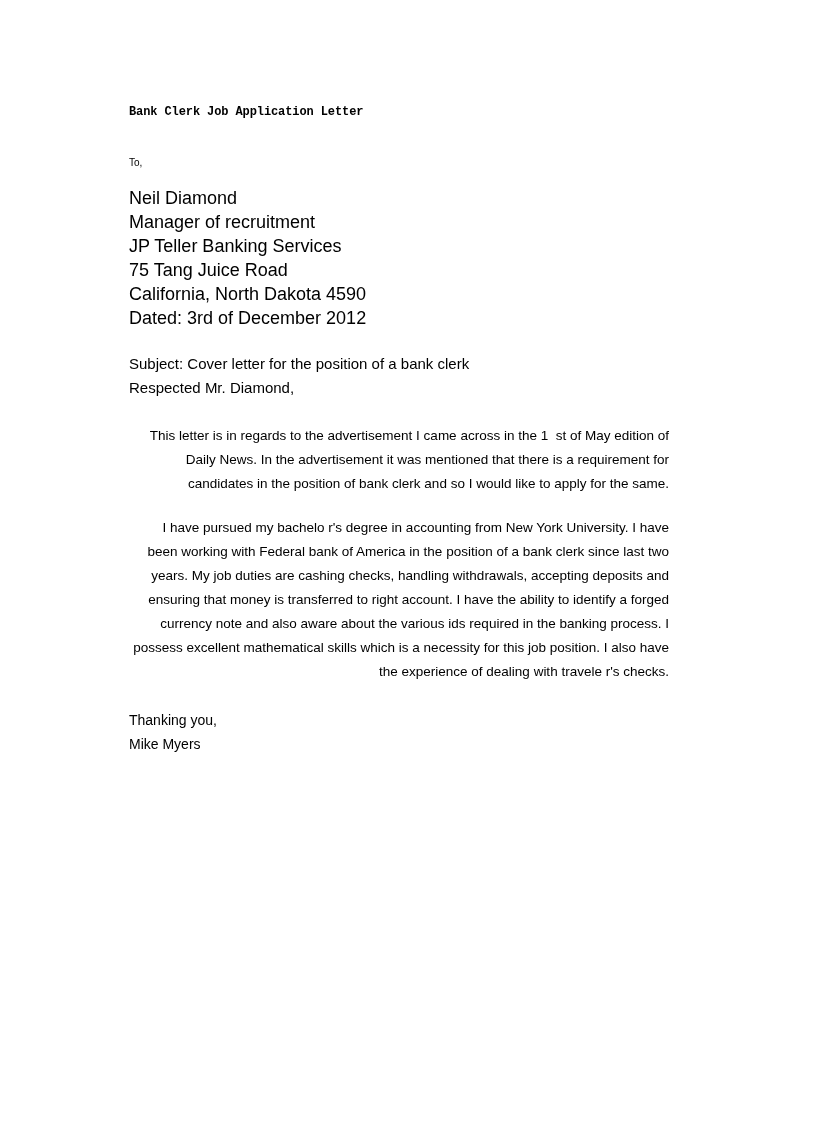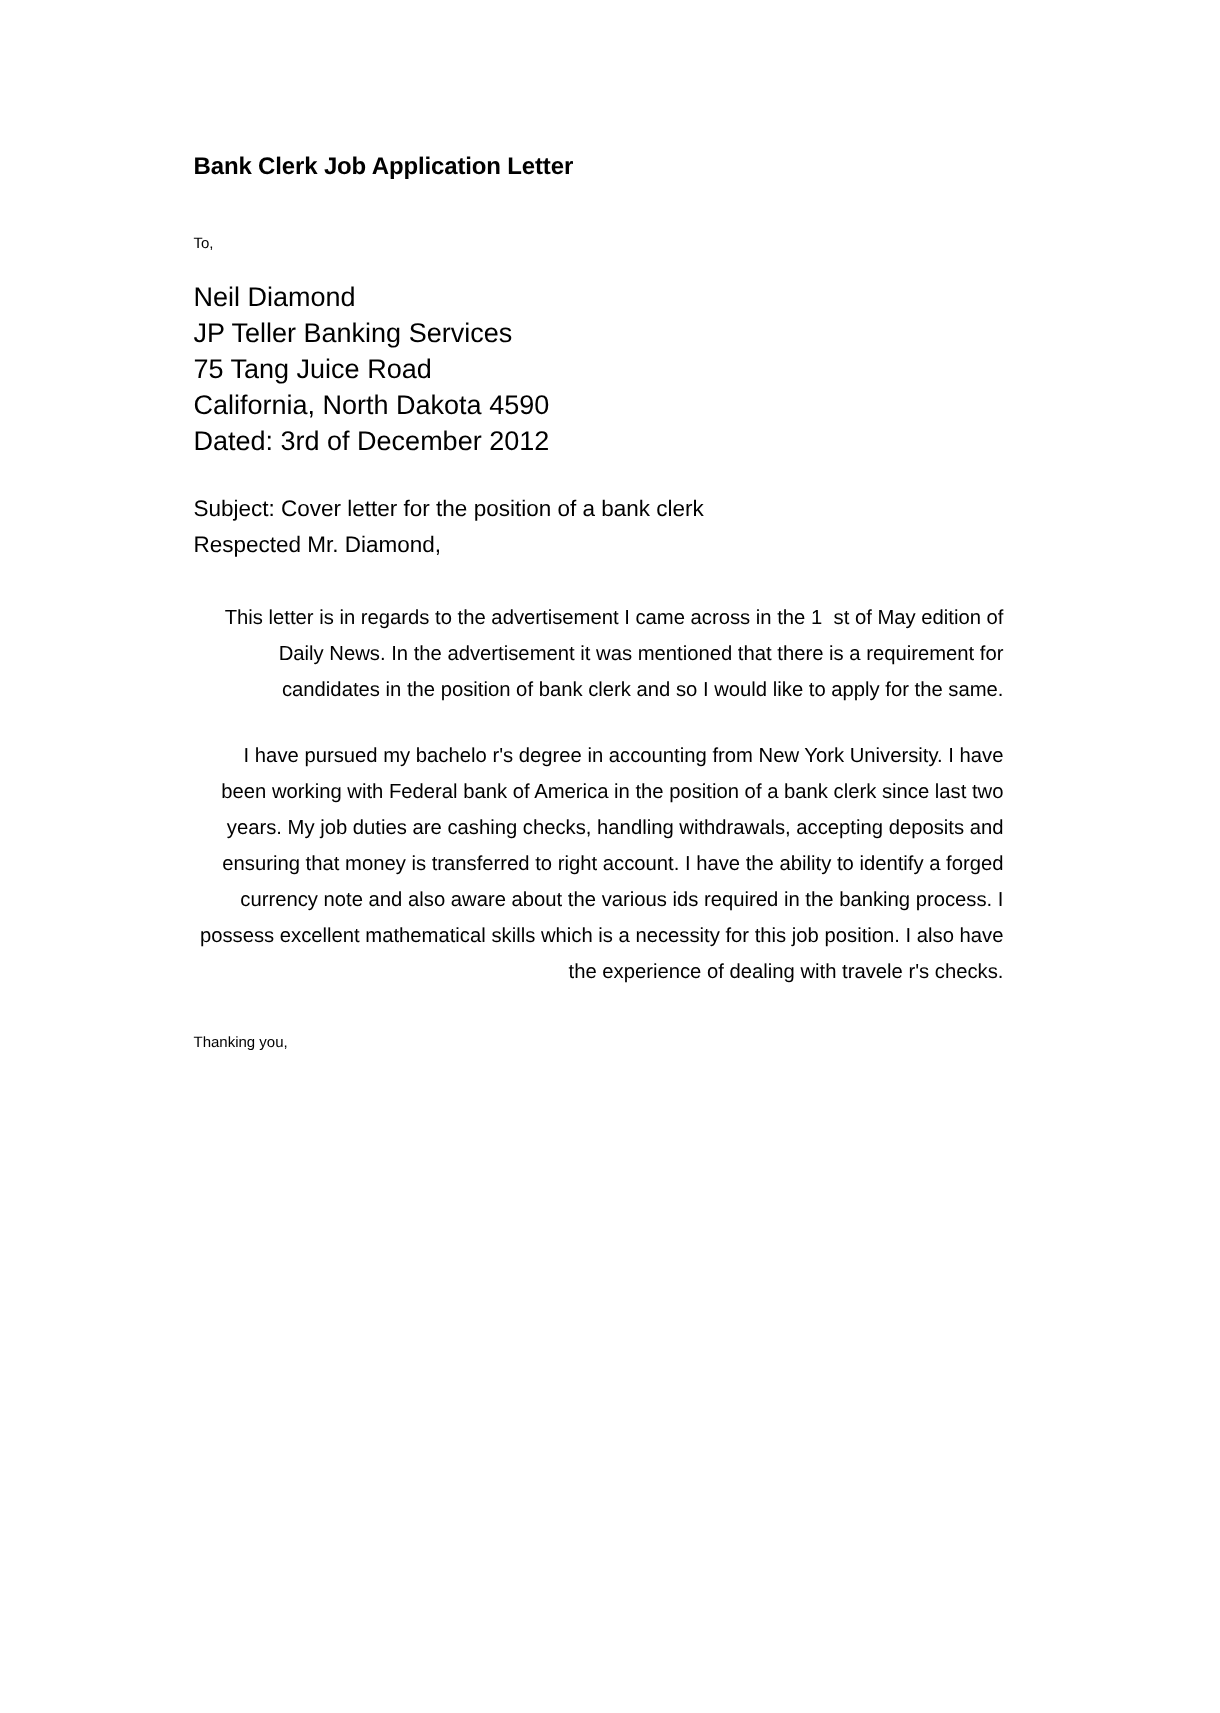--- a/index.html
+++ b/index.html
@@ -21,25 +21,26 @@
     background: #ffffff;
     box-sizing: border-box;
   }
   .content {
     position: absolute;
     left: 129px;
     top: 103px;
     width: 540px;
   }
   .doc-title {
-    font-size: 16px;
+    font-size: 12px;
     font-weight: bold;
     line-height: 18px;
     margin: 0 0 30px 0;
     letter-spacing: -0.1px;
+    font-family: Liberation Mono, monospace;
   }
   .salutation-to {
     font-size: 10px;
     line-height: 24px;
     margin: 0 0 11px 0;
   }
   .address-block {
     margin: 0 0 22px 0;
   }
   .address-line {
@@ -59,51 +60,53 @@
     font-size: 13.5px;
     line-height: 24px;
     margin: 0 0 20px 0;
     text-align: right;
     white-space: pre-wrap;
   }
   .closing-block {
     margin: 24px 0 0 0;
   }
   .closing-line {
-    font-size: 10px;
+    font-size: 14px;
     line-height: 24px;
     white-space: pre-wrap;
   }
 </style>
 </head>
 <body>
 
 <div class="page">
   <div class="content">
 
     <h1 class="doc-title">Bank Clerk Job Application Letter</h1>
 
     <p class="salutation-to">To,</p>
 
     <div class="address-block">
       <div class="address-line">Neil Diamond</div>
+      <div class="address-line">Manager of recruitment</div>
       <div class="address-line">JP Teller Banking Services</div>
       <div class="address-line">75 Tang Juice Road</div>
       <div class="address-line">California, North Dakota 4590</div>
       <div class="address-line">Dated: 3rd of December 2012</div>
     </div>
 
     <div class="subject-block">
       <div class="subject-line">Subject: Cover letter for the position of a bank clerk</div>
       <div class="subject-line">Respected Mr. Diamond,</div>
     </div>
 
     <p class="body-para">This letter is in regards to the advertisement I came across in the 1  st of May edition of Daily News. In the advertisement it was mentioned that there is a requirement for candidates in the position of bank clerk and so I would like to apply for the same.</p>
 
     <p class="body-para">I have pursued my bachelo r's degree in accounting from New York University. I have been working with Federal bank of America in the position of a bank clerk since last two years. My job duties are cashing checks, handling withdrawals, accepting deposits and ensuring that money is transferred to right account. I have the ability to identify a forged currency note and also aware about the various ids required in the banking process. I possess excellent mathematical skills which is a necessity for this job position. I also have the experience of dealing with travele r's checks.</p>
 
 
     <div class="closing-block">
       <div class="closing-line">Thanking you,</div>
+      <div class="closing-line">Mike Myers</div>
     </div>
 
   </div>
 </div>
 
 </body></html>

